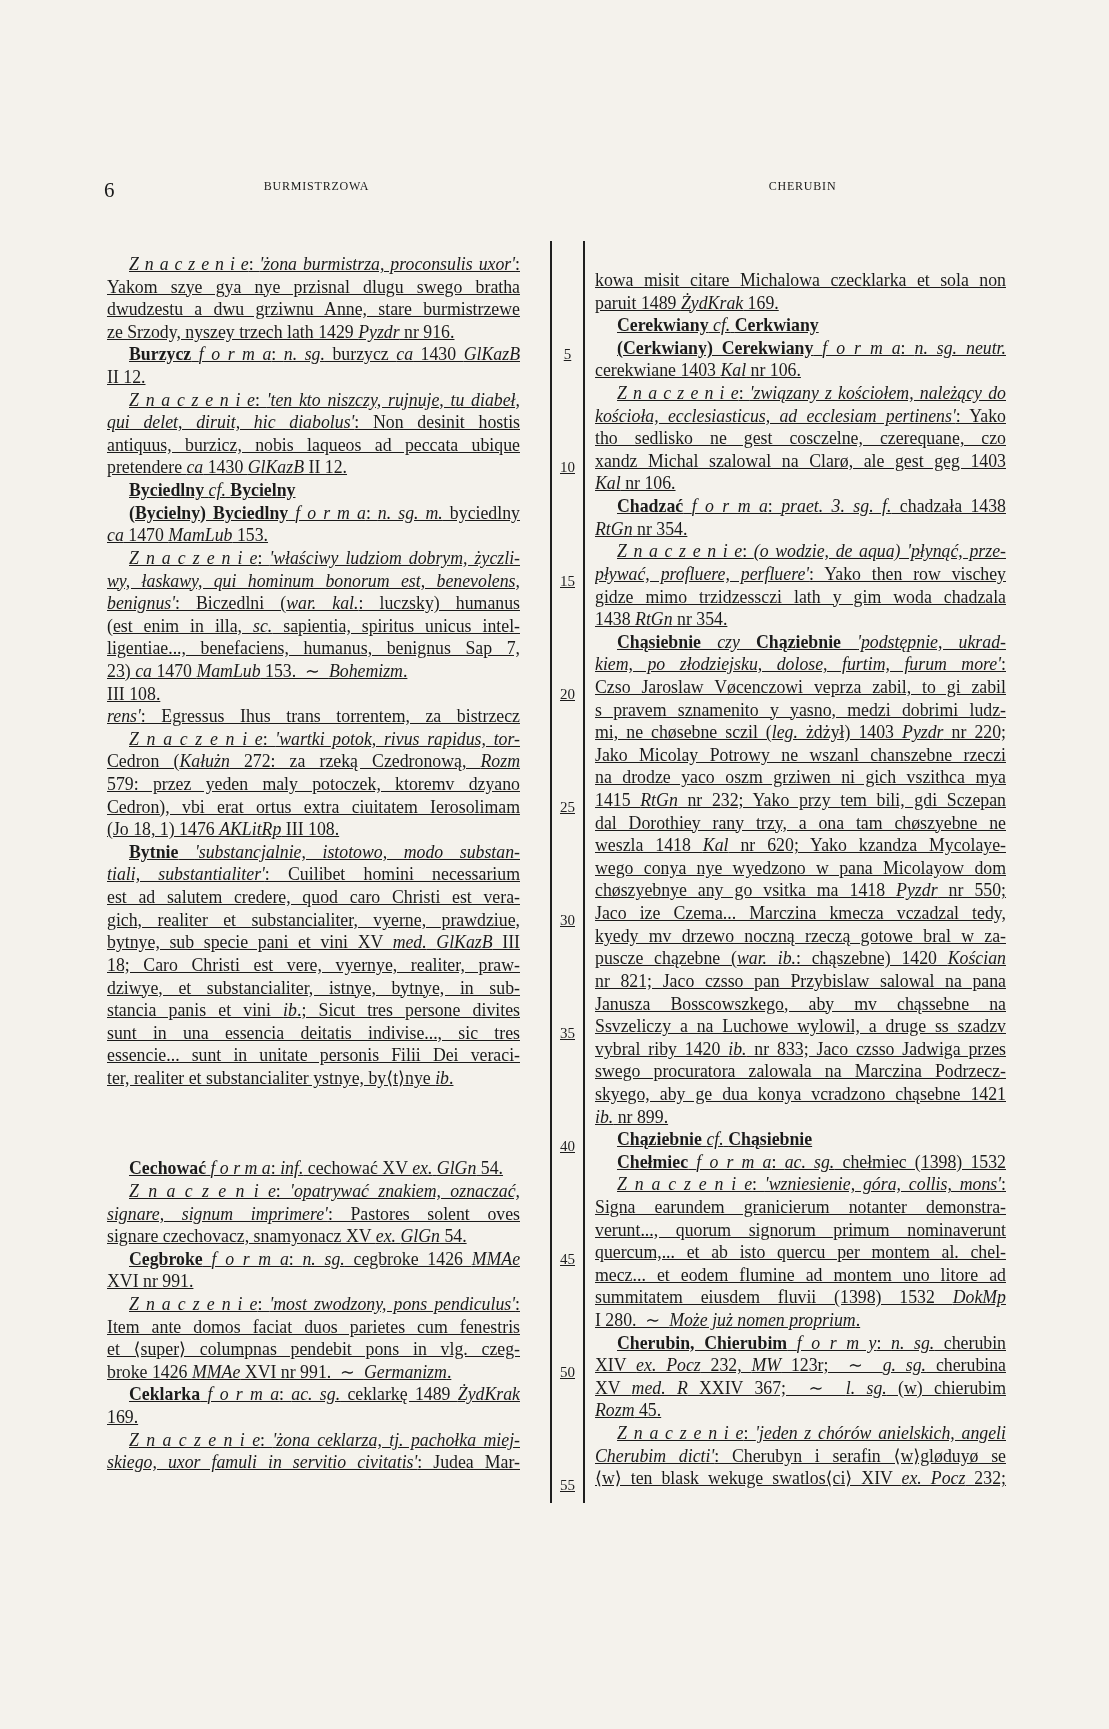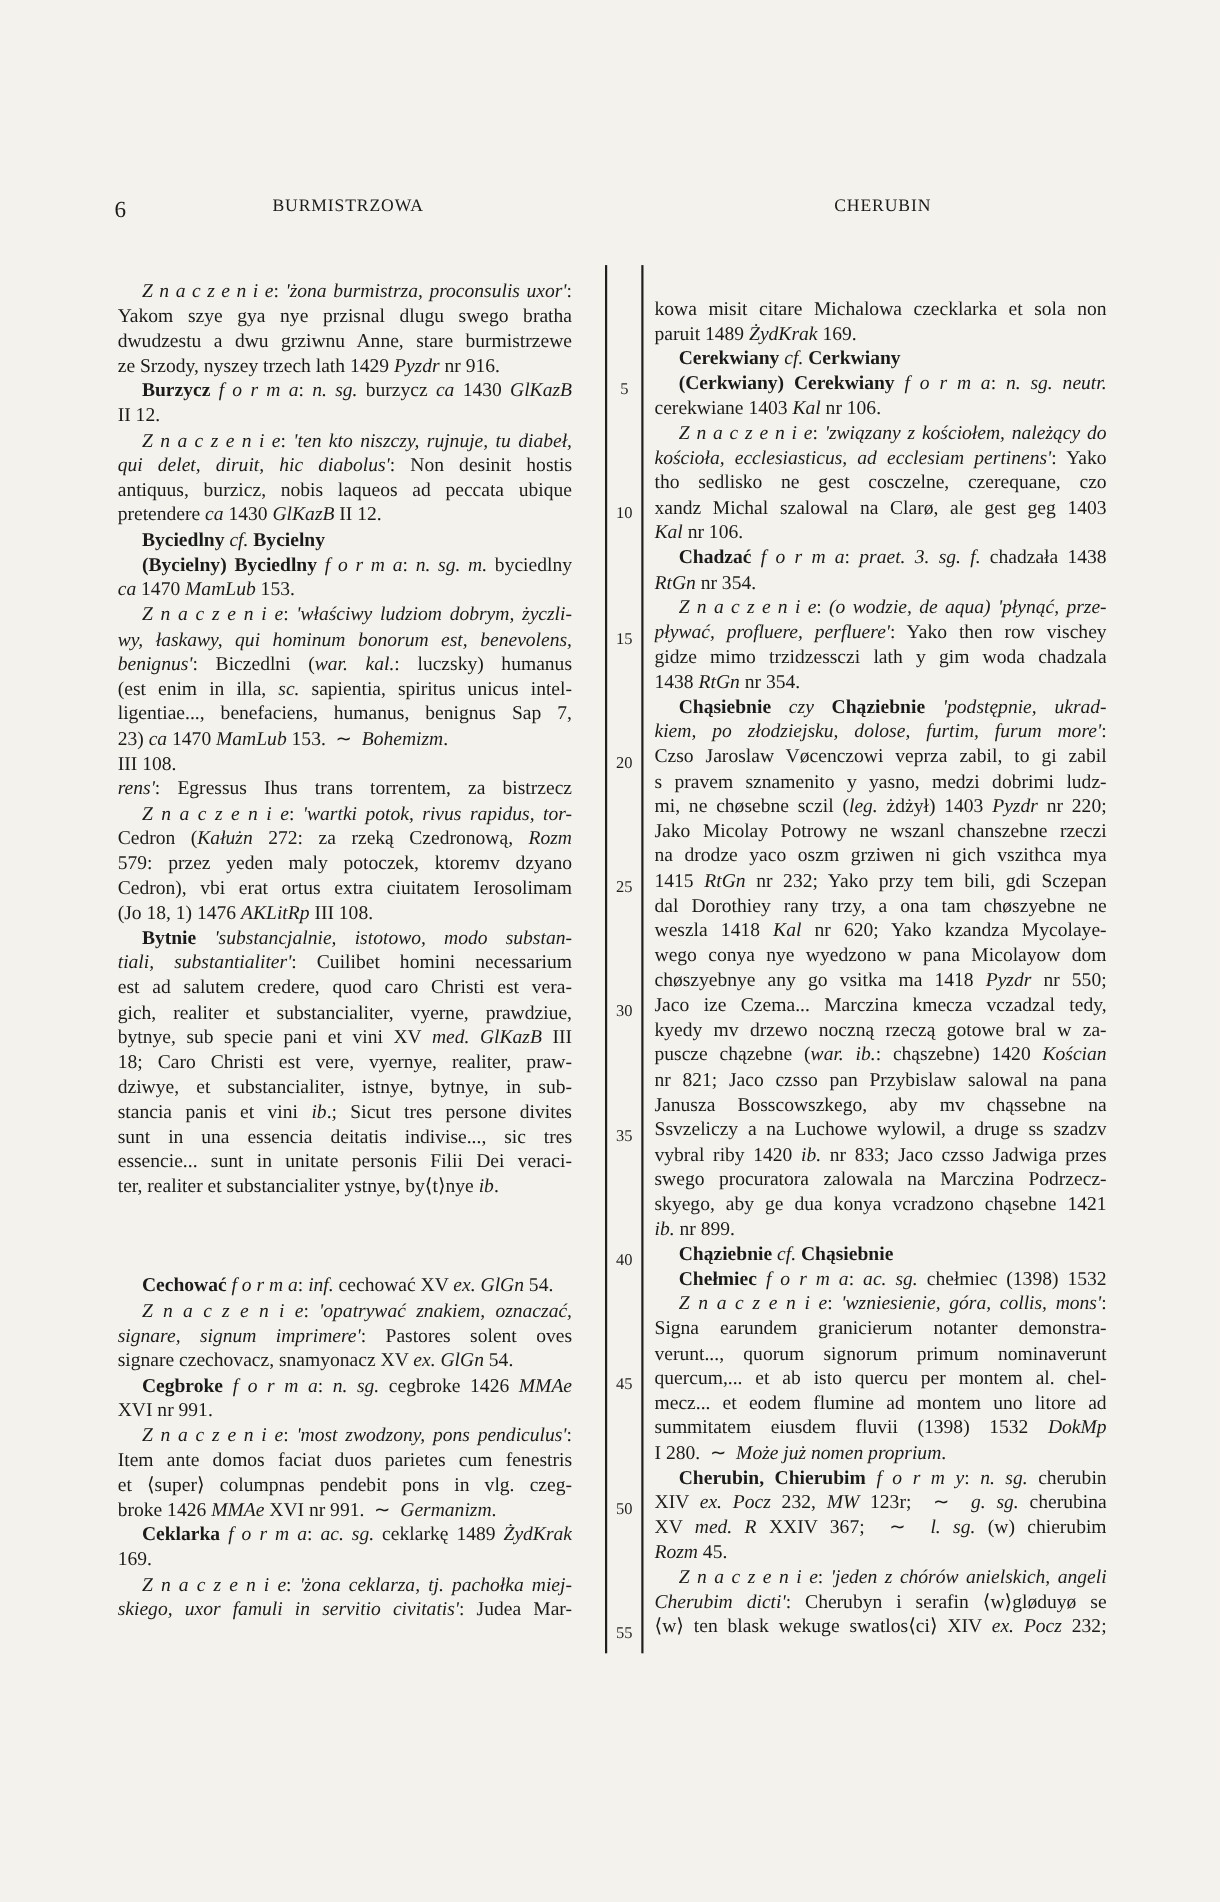--- a/index.html
+++ b/index.html
@@ -3,24 +3,24 @@
 <meta charset="utf-8">
 <style>
   html,body{margin:0;padding:0;}
   body{
     width:1109px;height:1729px;position:relative;
     background:#f4f2ec;color:#1b1b1b;
     font-family:"Liberation Serif", serif;
     overflow:hidden;
   }
   .pageno{position:absolute;left:104px;top:178px;font-size:21px;}
-  .runhead{position:absolute;top:179px;font-size:16px;letter-spacing:0.8px;}
+  .runhead{position:absolute;top:179px;font-size:12px;letter-spacing:0.8px;}
   .runhead.left{left:110px;width:413px;text-align:center;}
   .runhead.right{left:597px;width:411px;text-align:center;}
-  .textblock{position:absolute;left:107px;top:253px;display:flex;align-items:flex-start;}
+  .textblock{position:absolute;left:107px;top:253px;display:flex;align-items:flex-start;text-decoration:underline;}
   .col{width:413px;}
   .col.rightc{width:411px;margin-top:16px;}
   .gutter{
     width:35px;margin-left:30px;margin-right:10px;
     border-left:2px solid #1f1f1f;border-right:2px solid #1f1f1f;
     box-sizing:border-box;
     margin-top:-12px;padding-top:12px;height:1262px;
   }
   .gnum{height:22.62px;line-height:22.62px;text-align:center;font-size:15px;color:#1f1f1f;}
   .tline{

